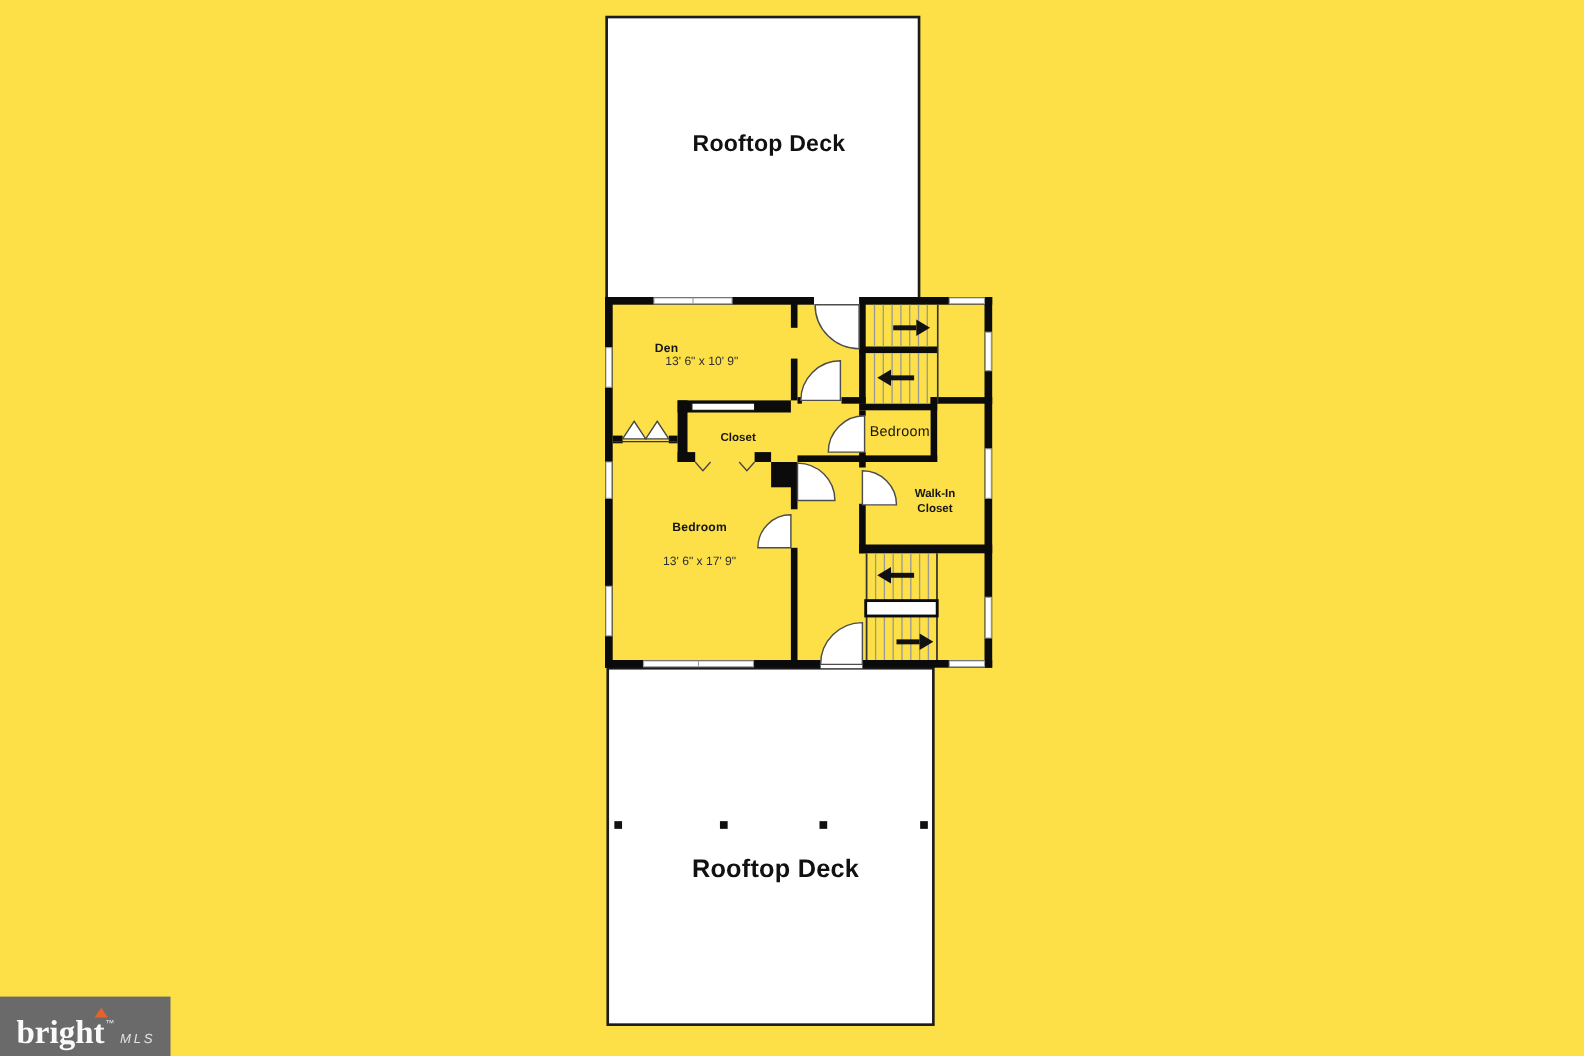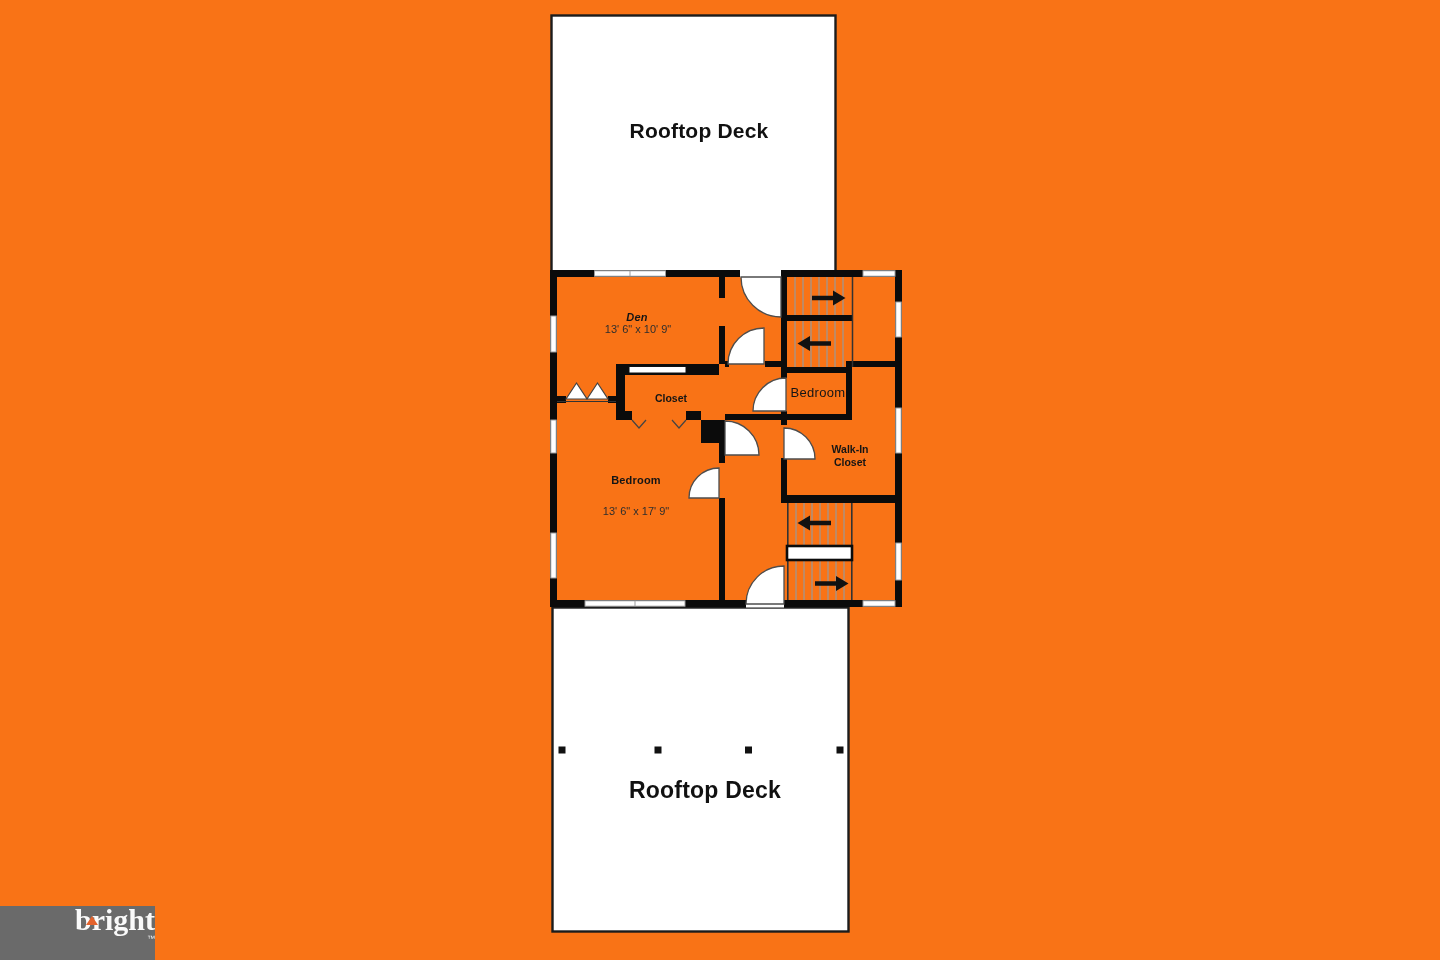--- a/index.html
+++ b/index.html
@@ -1,30 +1,30 @@
 <!DOCTYPE html>
 <html><head>
 <meta charset="utf-8">
 <style>
   html,body{margin:0;padding:0;background:#ffffff;width:1440px;height:960px;overflow:hidden;
             font-family:"Liberation Sans", sans-serif;}
-  #stage{position:relative;width:1440px;height:960px;background:#f97316;}
+  #stage{position:relative;width:1440px;height:960px;background:#fde047;}
   svg{position:absolute;left:0;top:0;}
   .lbl{position:absolute;transform:translate(-50%,-50%);white-space:nowrap;color:#151515;text-align:center;}
   .room-name{font-size:11px;font-weight:bold;letter-spacing:.2px;}
   .room-dims{font-size:11px;font-weight:normal;color:#2e2e2e;}
   .closet-name{font-size:10.5px;font-weight:bold;}
   .elevator-name{font-size:13px;font-weight:normal;letter-spacing:.3px;}
   .walkin-name{font-size:10.5px;font-weight:bold;line-height:13px;}
   .deck-label-top{font-size:21px;font-weight:600;letter-spacing:.2px;color:#111;}
   .deck-label-bottom{font-size:23px;font-weight:600;letter-spacing:.2px;color:#111;}
   .level-label{font-size:54px;font-weight:bold;color:#111;letter-spacing:.5px;}
   
   .logo{position:absolute;left:0;top:906px;width:155px;height:54px;background:#6a6a6a;}
-  .logo-inner{position:relative;height:100%;display:flex;align-items:flex-end;padding:0 0 7px 15px;box-sizing:border-box;flex-direction:column;}
+  .logo-inner{position:relative;height:100%;display:flex;align-items:flex-end;padding:0 0 7px 15px;box-sizing:border-box;}
   .logo-brand{font-family:"Liberation Serif", serif;font-weight:bold;font-size:30px;line-height:28px;color:#fafafa;position:relative;}
   .logo-arrow{position:absolute;left:86px;top:10px;width:0;height:0;
               border-left:6px solid transparent;border-right:6px solid transparent;border-bottom:9px solid #e4632d;}
   .logo-tm{font-size:8px;color:#f0f0f0;margin:0 0 18px 1px;}
   .logo-suffix{font-size:12px;color:#e2e2e2;letter-spacing:2.5px;margin:0 0 2px 5px;font-weight:normal;font-style:italic;}
 </style>
 </head>
 <body>
 
 <div id="stage">
@@ -152,21 +152,21 @@
       </g>
       <g>
         <line x1="815" y1="583.5" x2="836" y2="583.5" stroke="#111" stroke-width="4.5"></line>
         <polygon points="836,576 848.5,583.5 836,591" fill="#111"></polygon>
       </g>
     </g>
   </svg>
 
   <div class="lbl deck-label-top" style="left:699px;top:131px;">Rooftop Deck</div>
 
-  <div class="lbl room-name" style="left:637px;top:317px;font-style:italic;">Den</div>
+  <div class="lbl room-name" style="left:606px;top:317px;">Den</div>
   <div class="lbl room-dims" style="left:638px;top:329px;">13' 6" x 10' 9"</div>
 
   <div class="lbl closet-name" style="left:671px;top:398px;">Closet</div>
 
   <div class="lbl elevator-name" style="left:818px;top:392px;">Bedroom</div>
 
   <div class="lbl walkin-name" style="left:850px;top:456px;">
     <div>Walk-In</div>
     <div>Closet</div>
   </div>

